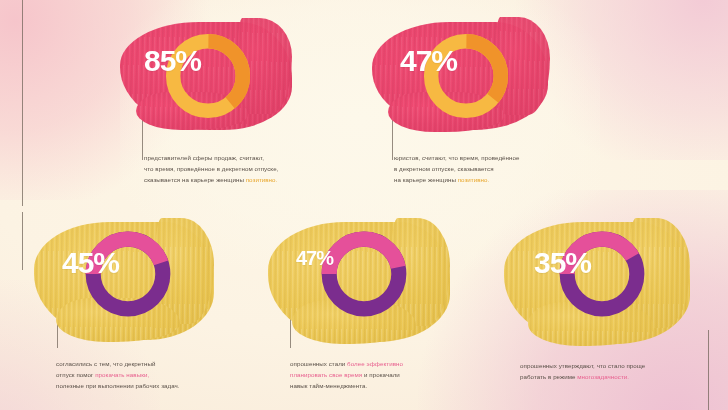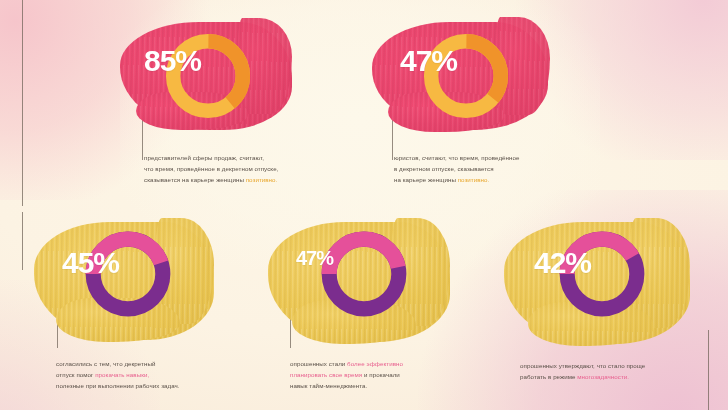--- a/index.html
+++ b/index.html
@@ -199,21 +199,21 @@
   <div class="card" style="left:500px; top:212px; width:215px; height:190px;">
     <div class="brush gold" style="left:4px; top:10px; width:186px; height:122px; border-radius:42% 28% 40% 48% / 40% 48% 40% 56%;"></div>
     <div class="brush gold shard" style="left:130px; top:6px; width:60px; height:110px; border-radius:10% 56% 44% 18% / 26% 44% 56% 44%; opacity:.97;"></div>
     <div class="brush gold shard" style="left:28px; top:90px; width:126px; height:44px; border-radius:28% 40% 52% 40% / 50% 58% 42% 50%;"></div>
 
     <svg class="donut" width="92" height="92" viewBox="0 0 42 42" style="left:56px; top:16px;">
       <circle cx="21" cy="21" r="15.9" fill="none" stroke="#7b2d8e" stroke-width="6.9"></circle>
       <circle cx="21" cy="21" r="15.9" fill="none" stroke="#e5509a" stroke-width="6.9" stroke-dasharray="42 58" stroke-dashoffset="42" transform="scale(-1,1) translate(-42,0)"></circle>
     </svg>
 
-    <div class="pct" style="left:34px; top:36px; font-size:30px;">42%</div>
+    <div class="pct" style="left:34px; top:36px; font-size:30px;">35%</div>
 
     <div class="caption" style="left:20px; top:148px;">
       <div><span>опрошенных утверждают, что стало проще</span></div>
       <div><span>работать в режиме </span><span class="hl-pink">многозадачности.</span></div>
     </div>
   </div>
 
 </div>
 
 </body></html>

